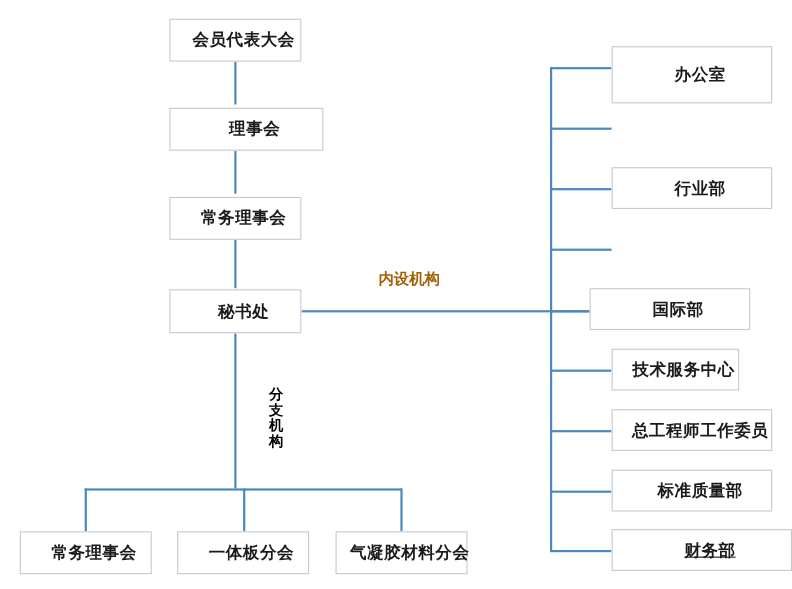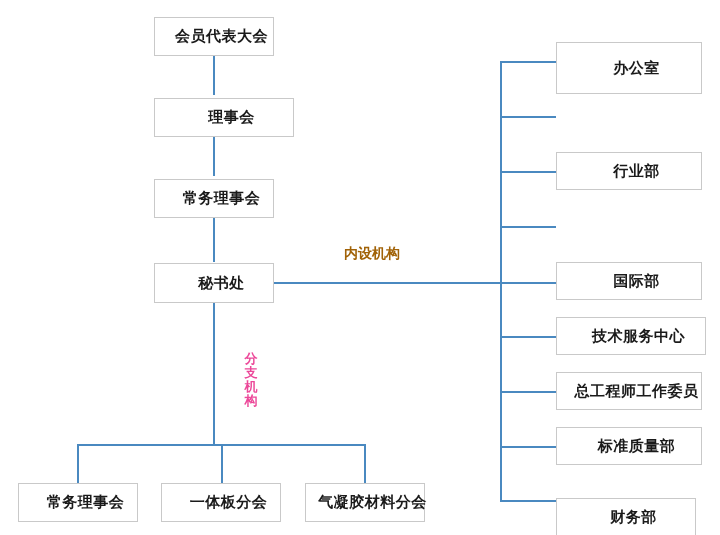--- a/index.html
+++ b/index.html
@@ -44,21 +44,21 @@
     position: absolute;
     color: #a16207;
     font-size: 14px;
     font-weight: bold;
     white-space: nowrap;
     z-index: 2;
     background: transparent;
   }
   .caption-vertical {
     position: absolute;
-    color: #ec4899;
+    color: #000000;
     font-size: 13px;
     font-weight: bold;
     z-index: 2;
     width: 16px;
     line-height: 1.08;
     text-align: center;
     word-break: break-all;
     background: #ffffff;
   }
 </style>
@@ -107,37 +107,37 @@
   <div class="node" style="left:556px; top:42px; width:146px; height:52px;">
     <span>办公室</span>
   </div>
 
 
   <div class="node" style="left:556px; top:152px; width:146px; height:38px;justify-content:center;">
     <span>行业部</span>
   </div>
 
 
-  <div class="node" style="left:556px; top:262px; width:146px; height:38px;justify-content:center;">
+  <div class="node" style="left:536px; top:262px; width:146px; height:38px;justify-content:center;">
     <span>国际部</span>
   </div>
 
-  <div class="node" style="left:556px; top:317px; width:150px; height:38px;">
+  <div class="node" style="left:556px; top:317px; width:116px; height:38px;">
     <span>技术服务中心</span>
   </div>
 
   <div class="node" style="left:556px; top:372px; width:146px; height:38px;">
     <span>总工程师工作委员</span>
   </div>
 
   <div class="node" style="left:556px; top:427px; width:146px; height:38px;">
     <span>标准质量部</span>
   </div>
 
-  <div class="node" style="left:556px; top:498px; width:140px; height:38px;">
+  <div class="node" style="left:556px; top:481px; width:164px; height:38px;text-decoration:underline;">
     <span>财务部</span>
   </div>
 
   <div class="caption-vertical" style="left:243px; top:352px;">分支机构</div>
 
   <div class="conn conn-h" style="left:77px; top:444px; width:288px;"></div>
 
   <div class="conn conn-v" style="left:77px; top:444px; height:39px;"></div>
   <div class="conn conn-v" style="left:221px; top:444px; height:39px;"></div>
   <div class="conn conn-v" style="left:364px; top:444px; height:39px;"></div>

